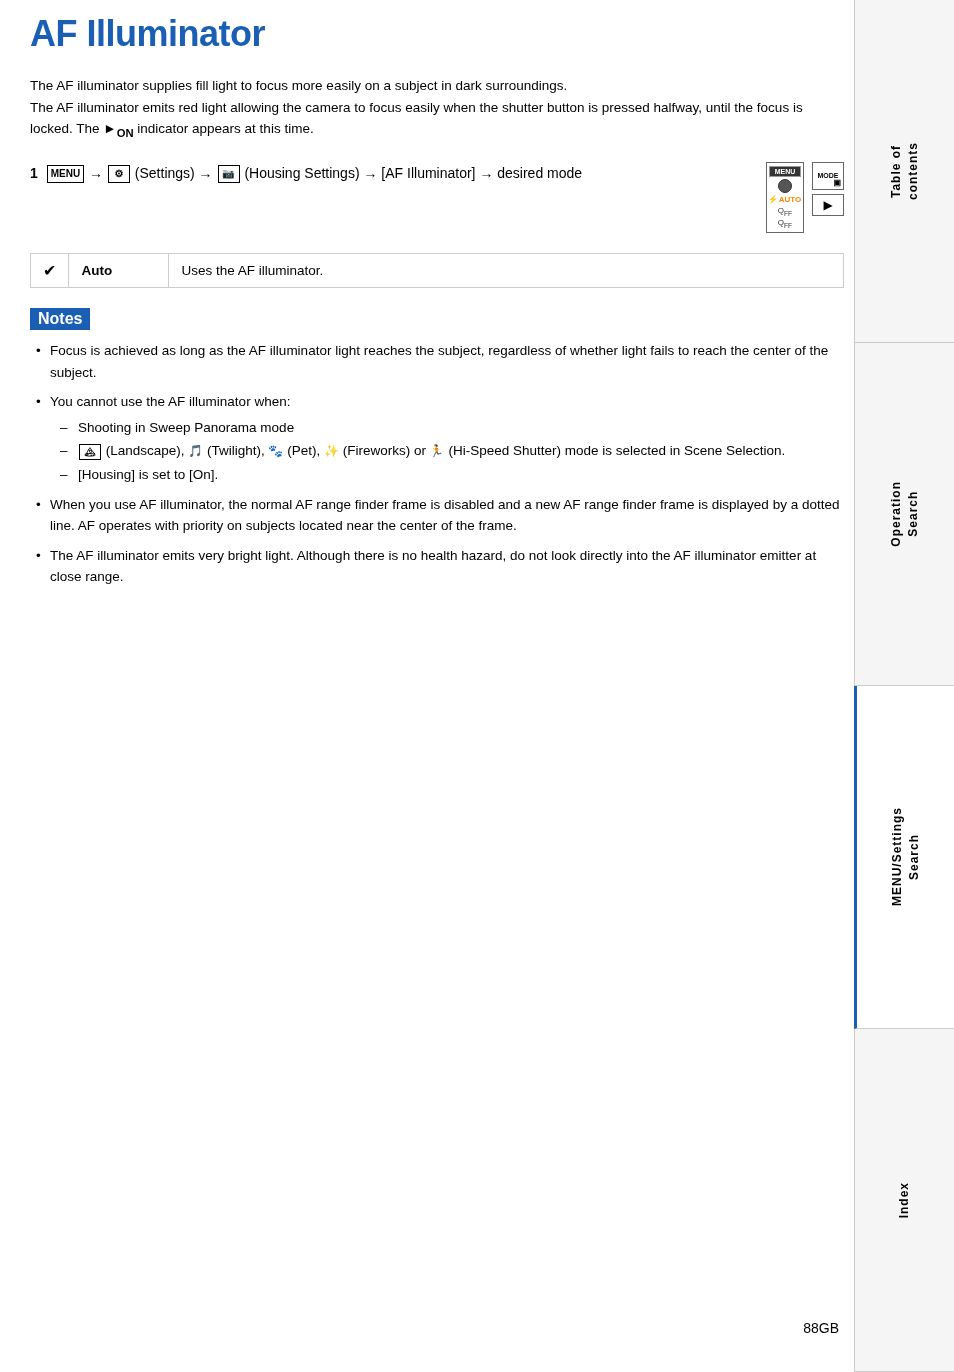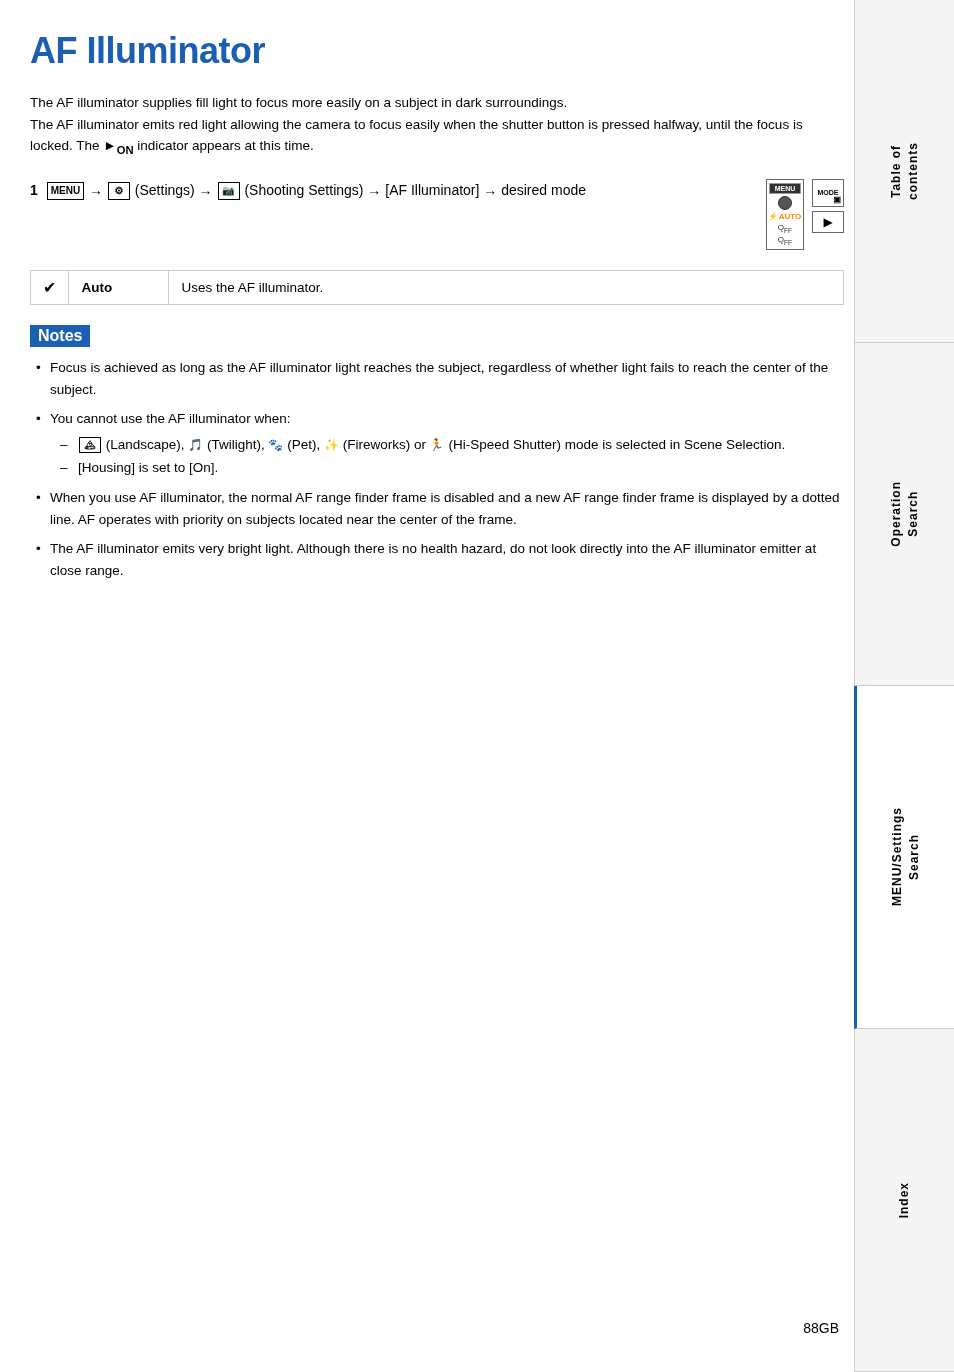--- a/index.html
+++ b/index.html
@@ -9,21 +9,21 @@
       font-family: Arial, Helvetica, sans-serif;
       font-size: 14px;
       color: #000;
       background: #fff;
       position: relative;
     }
 
     .main-content {
       margin-left: 30px;
       margin-right: 110px;
-      padding-top: 30px;
+      padding-top: 13px;
       padding-bottom: 60px;
     }
 
     h1.page-title {
       font-size: 36px;
       font-weight: 900;
       color: #1a5fb4;
       margin-bottom: 20px;
       letter-spacing: -0.5px;
     }
@@ -308,21 +308,21 @@
   <div class="instruction-box">
     <div class="instruction-text">
       <span class="step-num">1</span>
       <span class="inline-icon-box">
           <strong>MENU</strong>
         </span>
       <span class="arrow"> → </span>
       <span class="inline-icon-box">⚙</span>
       <span> (Settings) → </span>
       <span class="inline-icon-box">📷</span>
-      <span> (Shooting Settings) → [AF Illuminator] → desired mode</span>
+      <span> (Housing Settings) → [AF Illuminator] → desired mode</span>
     </div>
 
     <div class="camera-diagram">
       <div class="camera-left">
         <div class="cam-box">
           <div class="cam-menu-btn">MENU</div>
           <div class="cam-circle"></div>
           <div class="cam-auto">⚡AUTO</div>
           <div class="cam-qoff">Q<sub>FF</sub></div>
           <div class="cam-qoff2">Q<sub>FF</sub></div>
@@ -348,20 +348,21 @@
     </tbody>
   </table>
 
   <div class="notes-section">
     <div class="notes-badge">Notes</div>
     <ul class="notes-list">
       <li>Focus is achieved as long as the AF illuminator light reaches the subject, regardless of whether light fails to reach the center of the subject.</li>
       <li>
         You cannot use the AF illuminator when:
         <ul class="sub-list">
+          <li>Shooting in Sweep Panorama mode</li>
           <li><span class="inline-icon-box" style="font-size:9px;">🏔</span> (Landscape), <span class="scene-icon">🎵</span> (Twilight), <span class="scene-icon">🐾</span> (Pet), <span class="scene-icon">✨</span> (Fireworks) or <span class="scene-icon">🏃</span> (Hi-Speed Shutter) mode is selected in Scene Selection.</li>
           <li>[Housing] is set to [On].</li>
         </ul>
       </li>
       <li>When you use AF illuminator, the normal AF range finder frame is disabled and a new AF range finder frame is displayed by a dotted line. AF operates with priority on subjects located near the center of the frame.</li>
       <li>The AF illuminator emits very bright light. Although there is no health hazard, do not look directly into the AF illuminator emitter at close range.</li>
     </ul>
   </div>
 </div>
 

